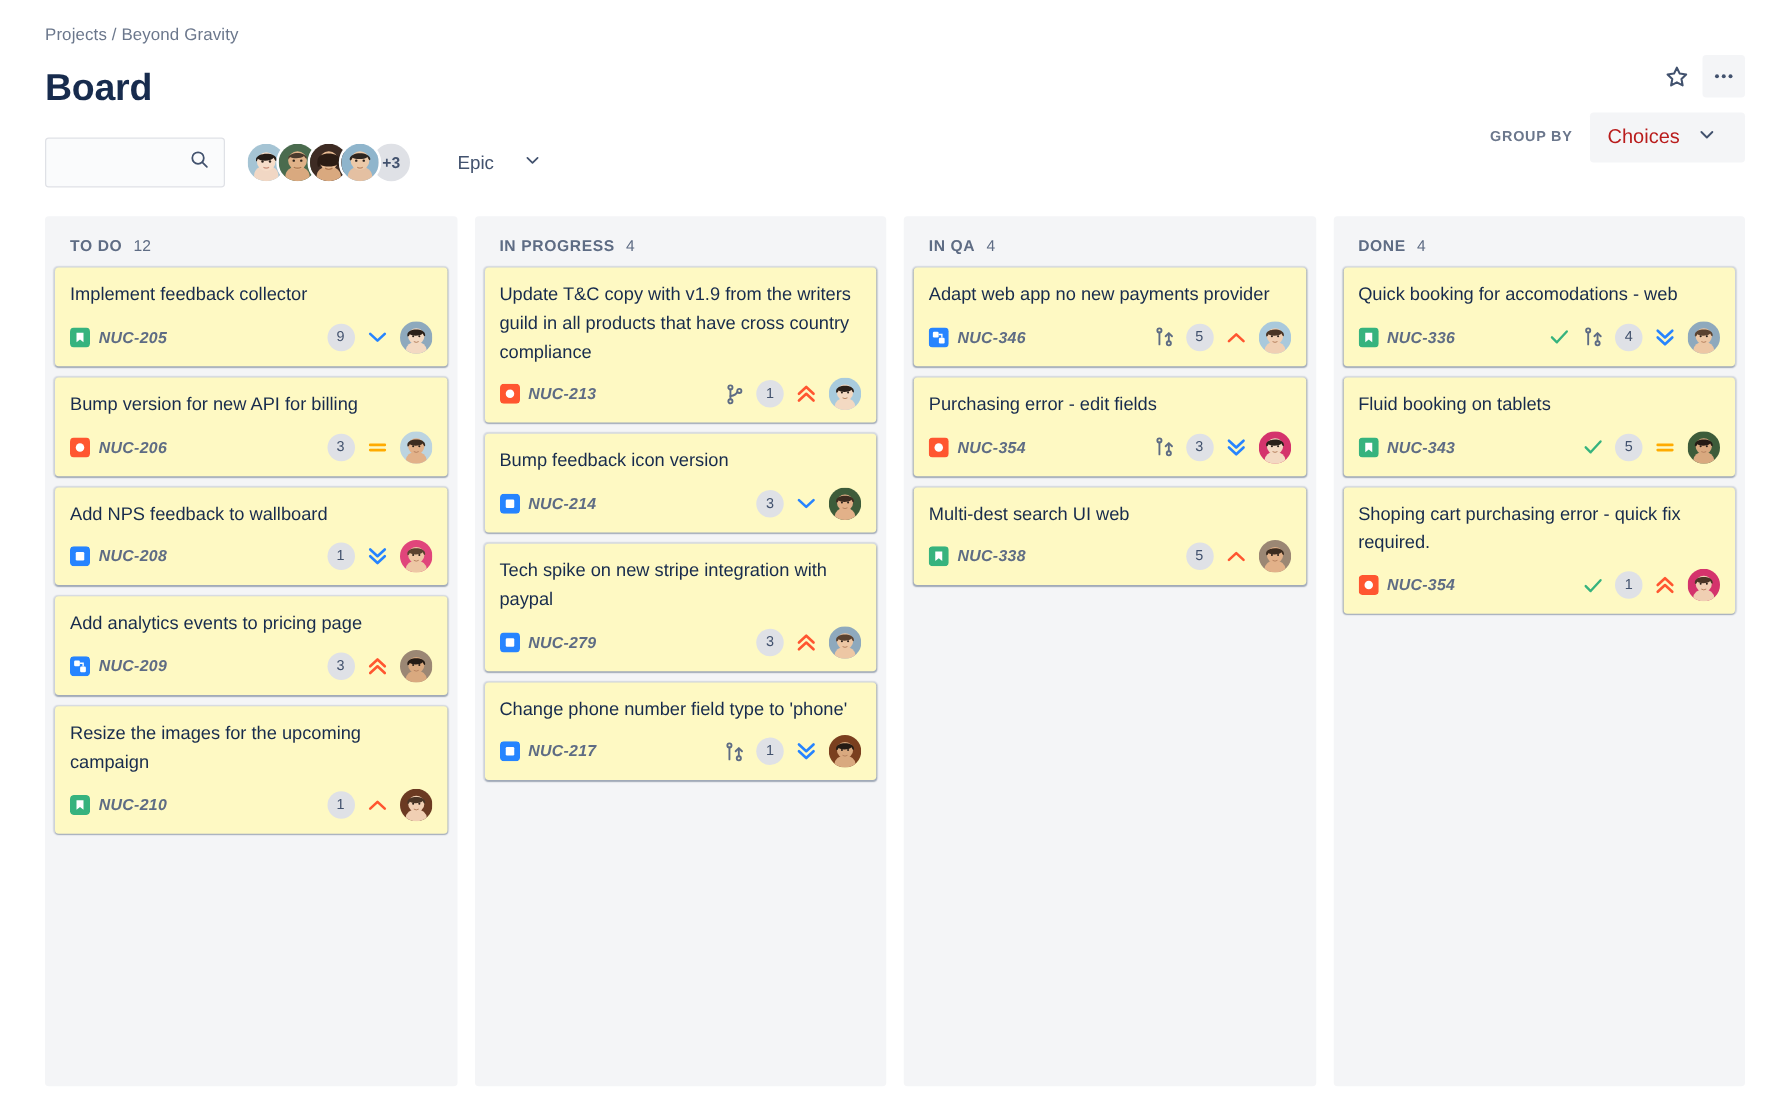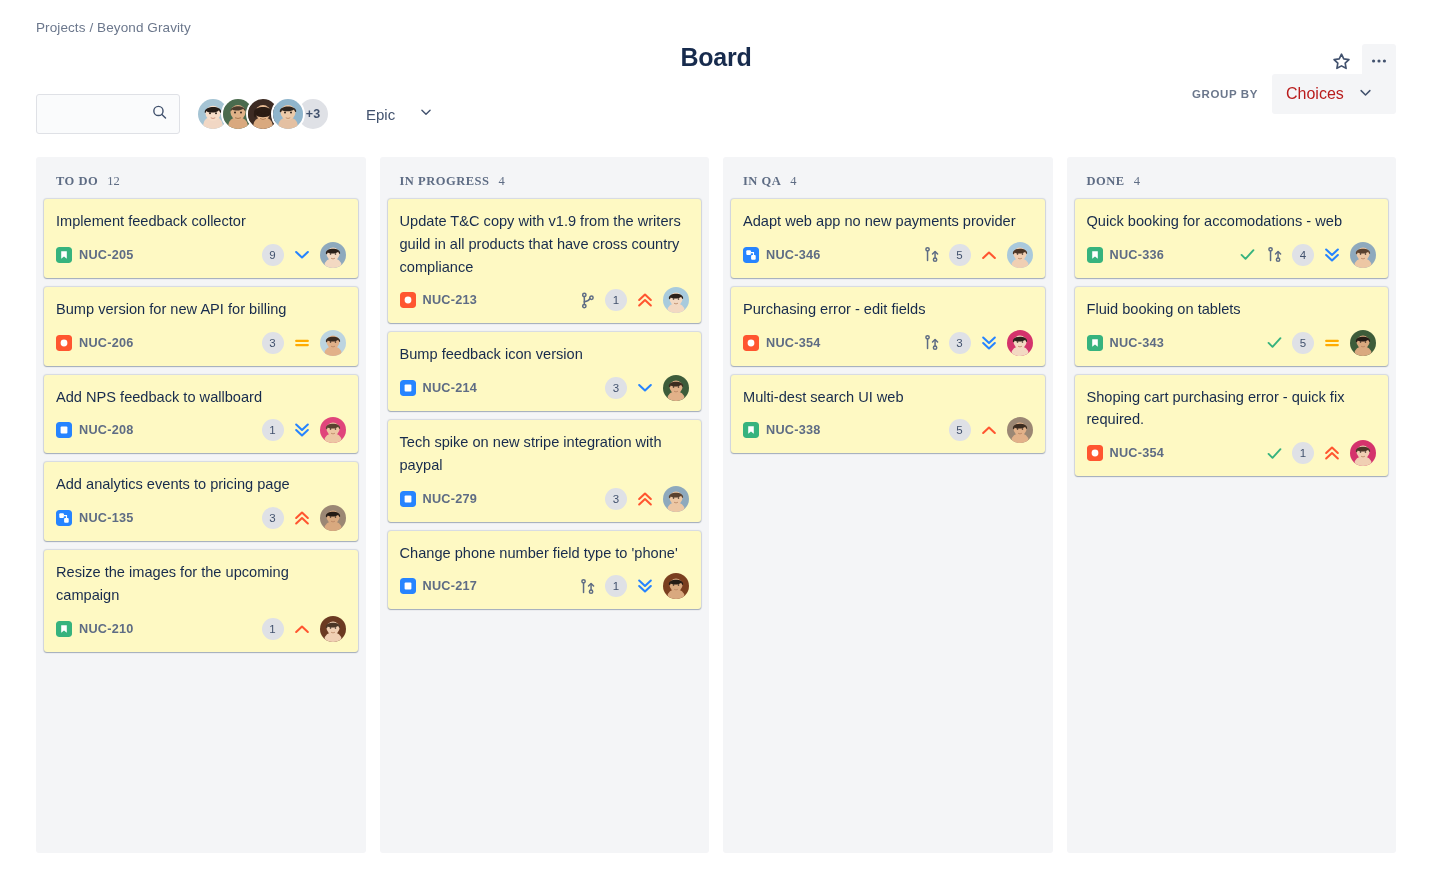--- a/index.html
+++ b/index.html
@@ -7,21 +7,21 @@
     width: 1432px; height: 880px;
     background: #ffffff;
     font-family: "Liberation Sans", sans-serif;
     color: #172b4d;
     overflow: hidden;
   }
 
   
   .page-header { padding: 20px 36px 0 36px; position: relative; }
   .breadcrumb { font-size: 13.5px; color: #6b778c; letter-spacing: .1px; }
-  .page-title { font-size: 25px; font-weight: 700; color: #172b4d; margin-top: 8px; letter-spacing: -.2px; text-align: center; }
+  .page-title { font-size: 30px; font-weight: 700; color: #172b4d; margin-top: 19px; letter-spacing: -.2px; }
 
   .header-actions { position: absolute; right: 36px; top: 44px; display: flex; align-items: center; gap: 4px; }
   .icon-btn {
     width: 34px; height: 34px; border-radius: 3px;
     display: flex; align-items: center; justify-content: center;
     background: transparent; border: none; cursor: pointer;
   }
   .icon-btn.filled { background: #f4f5f7; }
 
   
@@ -70,32 +70,32 @@
 
   
   .board {
     display: flex; gap: 14px; padding: 21px 36px 0 36px;
     align-items: flex-start; height: 700px;
   }
   .column {
     flex: 1 1 0; min-width: 0; background: #f4f5f7; border-radius: 3px;
     padding: 0 8px 8px 8px; height: 696px;
   }
-  .col-head { padding: 17px 12px 10px 12px; display: flex; align-items: center; gap: 9px; font-family: Liberation Serif, serif; }
+  .col-head { padding: 17px 12px 10px 12px; display: flex; align-items: center; gap: 9px; }
   .col-name { font-size: 12.5px; font-weight: 700; color: #5e6c84; letter-spacing: .5px; }
   .col-count { font-size: 12.5px; color: #5e6c84; }
 
   .card {
     background: #fef9c3; border-radius: 3px; padding: 11px 12px 10px 12px;
     box-shadow: 0 1px 1px rgba(9,30,66,.25), 0 0 1px 1px rgba(9,30,66,.13);
     margin-bottom: 9px; cursor: pointer;
   }
   .card-title { font-size: 14.6px; line-height: 1.56; color: #172b4d; }
   .card-footer { display: flex; align-items: center; margin-top: 9px; }
-  .card-key-wrap { display: flex; align-items: center; gap: 7px; }
+  .card-key-wrap { display: flex; align-items: center; gap: 7px; font-style: italic; }
   .card-key { font-size: 12.7px; font-weight: 700; color: #5e6c84; letter-spacing: .25px; }
   .card-meta { margin-left: auto; display: flex; align-items: center; gap: 8px; }
 
   .type-icon { width: 16px; height: 16px; border-radius: 3px; display: block; flex: 0 0 auto; }
 
   .count-pill {
     min-width: 22px; height: 22px; padding: 0 6px; border-radius: 11px;
     background: #dfe1e6; color: #42526e; font-size: 11.5px;
     display: flex; align-items: center; justify-content: center;
   }
@@ -319,21 +319,21 @@
         <div class="card-footer">
           <span class="card-key-wrap">
             <span>
               <svg class="type-icon" viewBox="0 0 16 16">
                 <rect width="16" height="16" rx="3" fill="#2684ff"></rect>
                 <rect x="3.3" y="3.3" width="4.6" height="4.6" rx="1" fill="#fff"></rect>
                 <rect x="8.1" y="8.1" width="4.6" height="4.6" rx="1" fill="#fff"></rect>
                 <path d="M7.9 5.6h2.6v2.5" stroke="#fff" stroke-width="1.1" fill="none"></path>
               </svg>
             </span>
-            <span class="card-key">NUC-135</span>
+            <span class="card-key">NUC-209</span>
           </span>
           <span class="card-meta">
             <span class="count-pill">3</span>
             <span class="meta-icon">
               <svg width="20" height="20" viewBox="0 0 24 24" fill="none" stroke="#ff5630" stroke-width="2.5" stroke-linecap="round" stroke-linejoin="round">
                 <polyline points="5,12 12,5.5 19,12"></polyline>
                 <polyline points="5,18.5 12,12 19,18.5"></polyline>
               </svg>
             </span>
             <span class="card-avatar">

